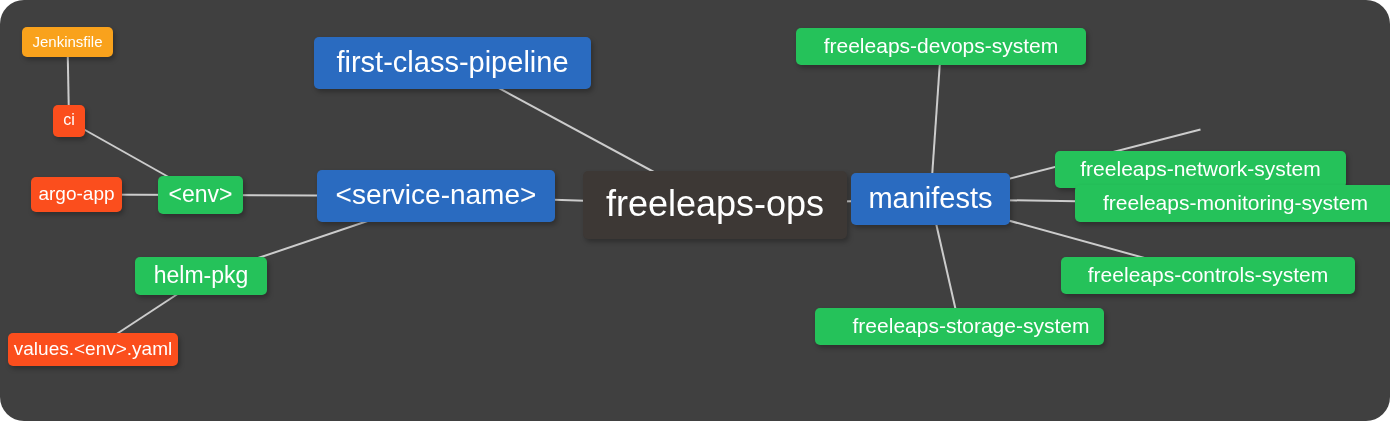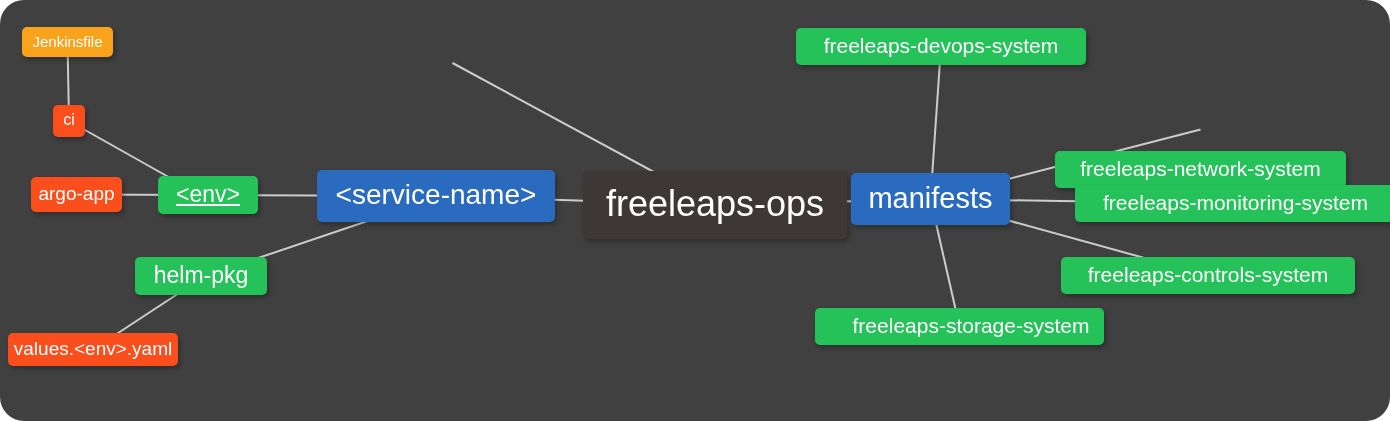--- a/index.html
+++ b/index.html
@@ -63,28 +63,31 @@
     </svg>
 <div class="node" style="left: 22px; top: 27px; width: 91px; height: 30px; background: rgb(249, 162, 28); color: rgb(255, 255, 255); font-size: 15px;">
       <span>Jenkinsfile</span>
     </div>
     <div class="node" style="left: 53px; top: 105px; width: 32px; height: 32px; background: rgb(251, 78, 29); color: rgb(255, 255, 255); font-size: 16px;">
       <span>ci</span>
     </div>
     <div class="node" style="left: 31px; top: 177px; width: 91px; height: 35px; background: rgb(251, 78, 29); color: rgb(255, 255, 255); font-size: 19px;">
       <span>argo-app</span>
     </div>
-    <div class="node" style="left: 158px; top: 176px; width: 100px; height: 38px; background: rgb(37, 194, 90); color: rgb(255, 255, 255); font-size: 23px; text-decoration: underline;">
+    <div class="node" style="left: 158px; top: 176px; width: 85px; height: 38px; background: rgb(37, 194, 90); color: rgb(255, 255, 255); font-size: 23px;">
       <span>&lt;env&gt;</span>
     </div>
     <div class="node" style="left: 135px; top: 257px; width: 132px; height: 38px; background: rgb(37, 194, 90); color: rgb(255, 255, 255); font-size: 23px;">
       <span>helm-pkg</span>
     </div>
     <div class="node" style="left: 8px; top: 333px; width: 170px; height: 33px; background: rgb(251, 78, 29); color: rgb(255, 255, 255); font-size: 19px;">
       <span>values.&lt;env&gt;.yaml</span>
+    </div>
+    <div class="node" style="left: 314px; top: 37px; width: 277px; height: 52px; background: rgb(42, 107, 192); color: rgb(255, 255, 255); font-size: 29px;">
+      <span>first-class-pipeline</span>
     </div>
     <div class="node" style="left: 317px; top: 170px; width: 238px; height: 52px; background: rgb(42, 107, 192); color: rgb(255, 255, 255); font-size: 28px; text-align: right;">
       <span>&lt;service-name&gt;</span>
     </div>
     <div class="node" style="left: 583px; top: 171px; width: 264px; height: 68px; background: rgb(61, 56, 53); color: rgb(255, 255, 255); font-size: 36px;">
       <span>freeleaps-ops</span>
     </div>
     <div class="node" style="left: 851px; top: 173px; width: 159px; height: 52px; background: rgb(42, 107, 192); color: rgb(255, 255, 255); font-size: 29px;">
       <span>manifests</span>
     </div>

